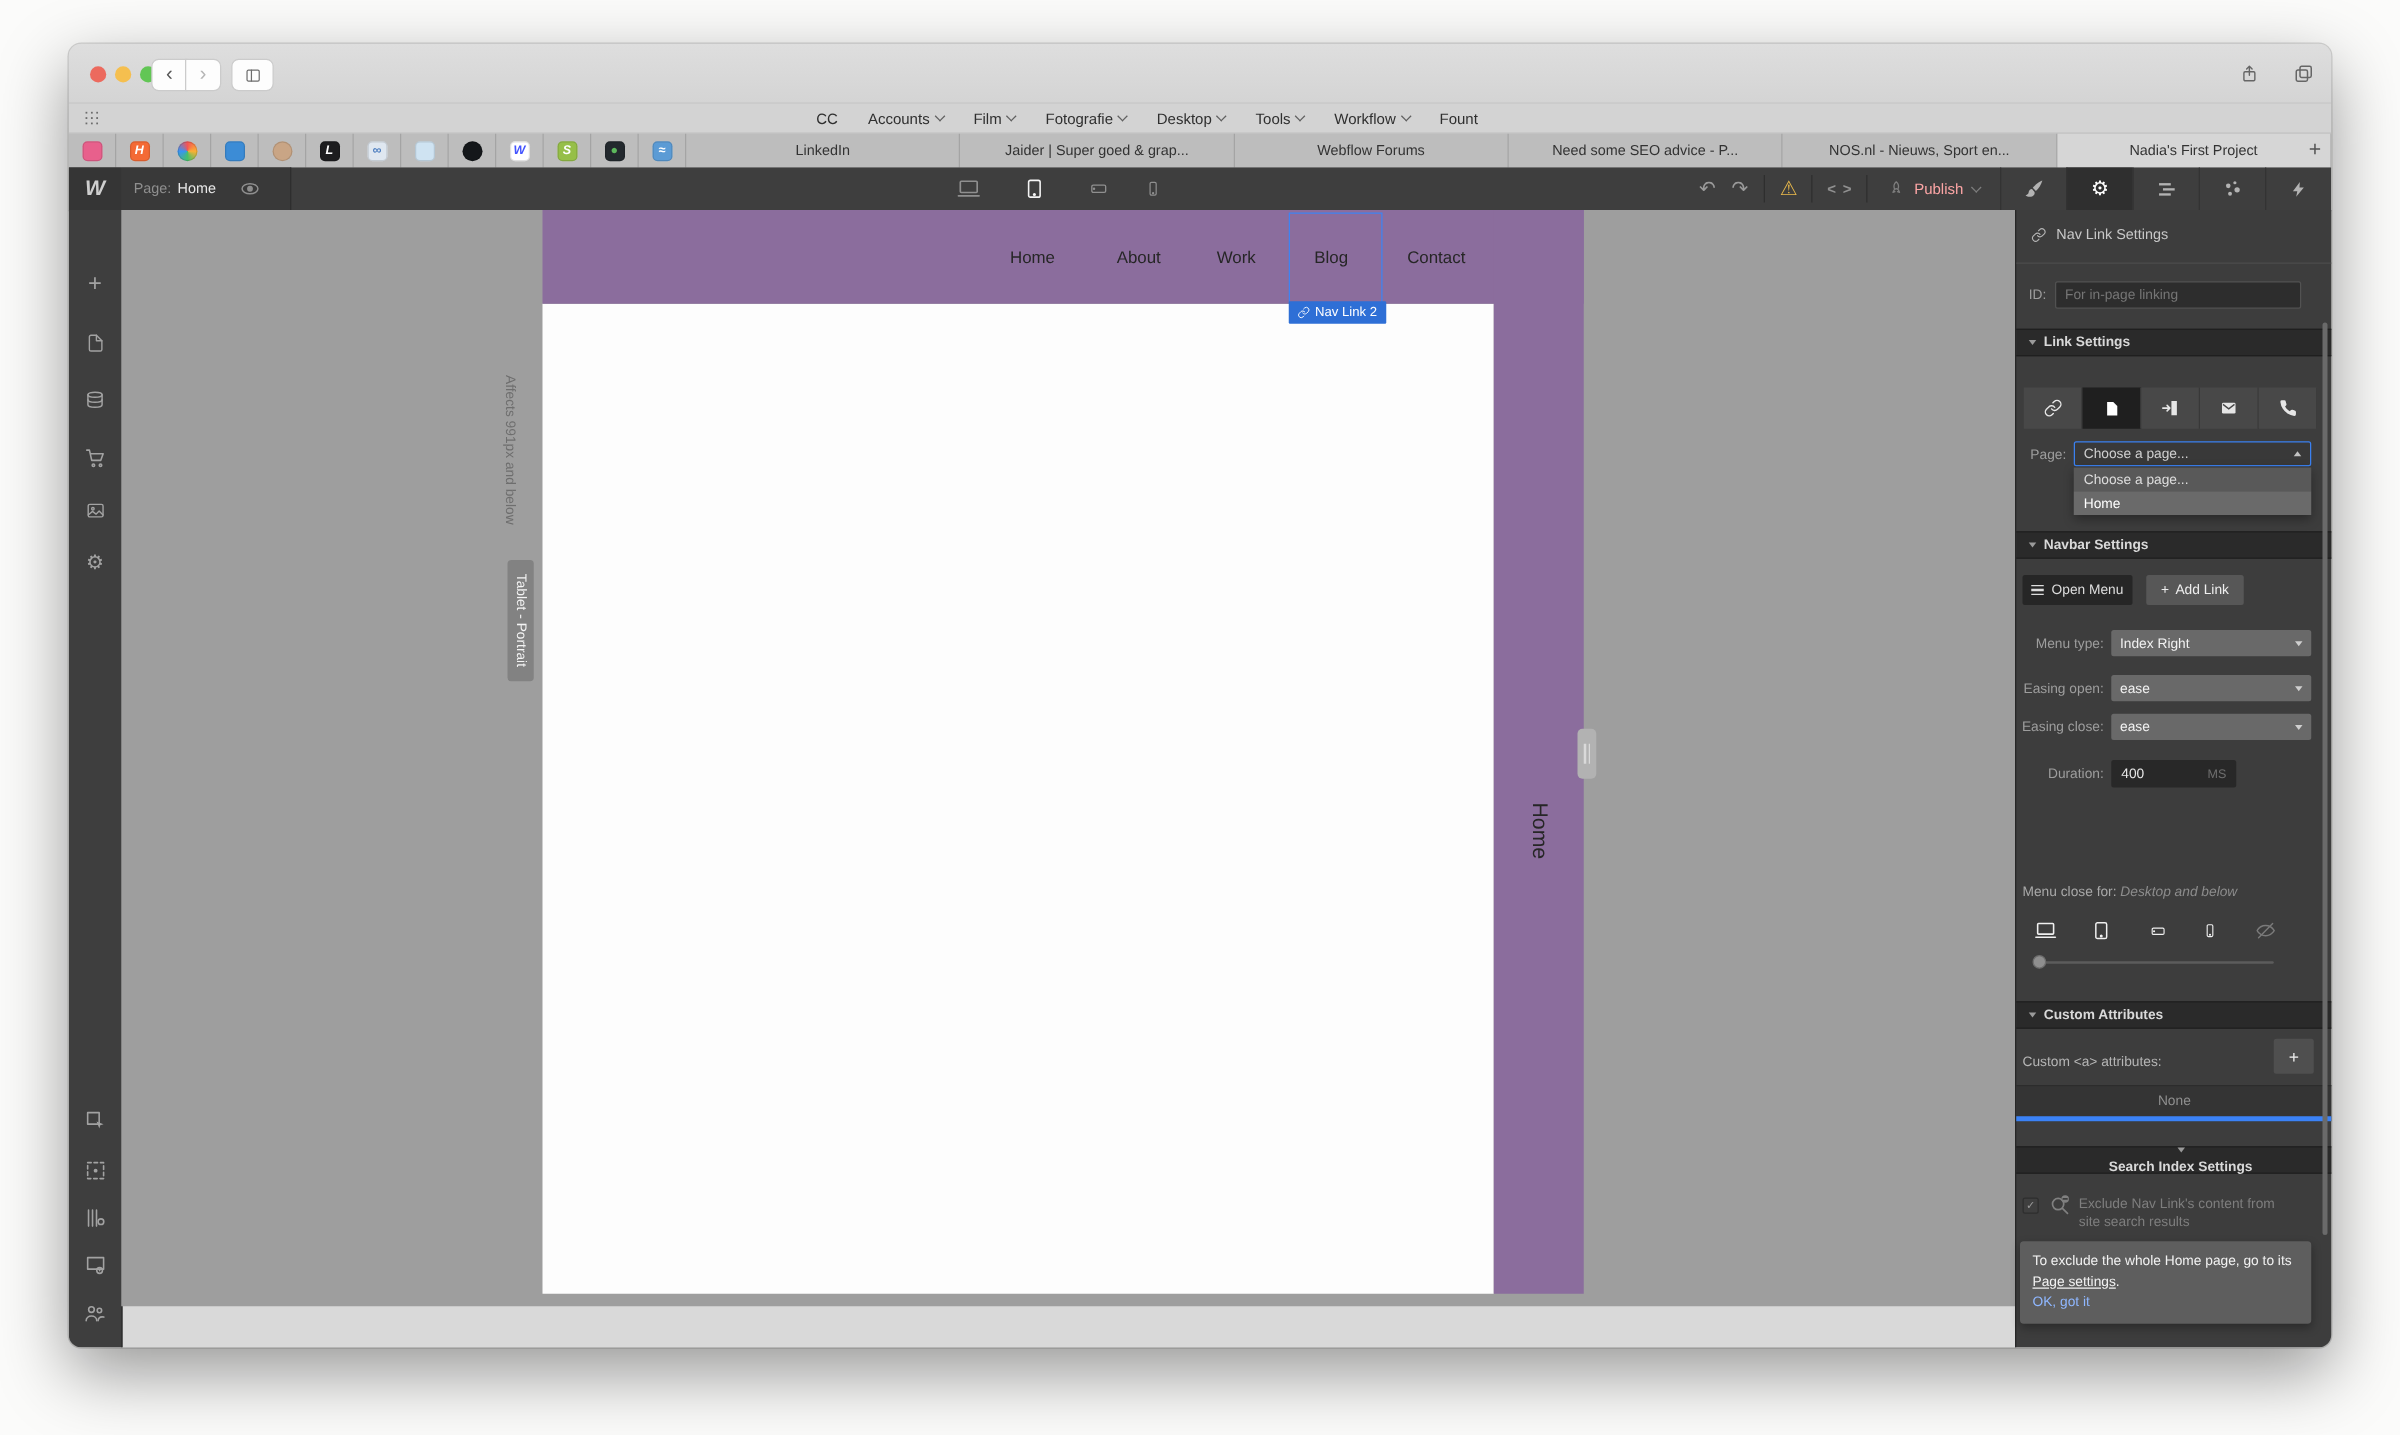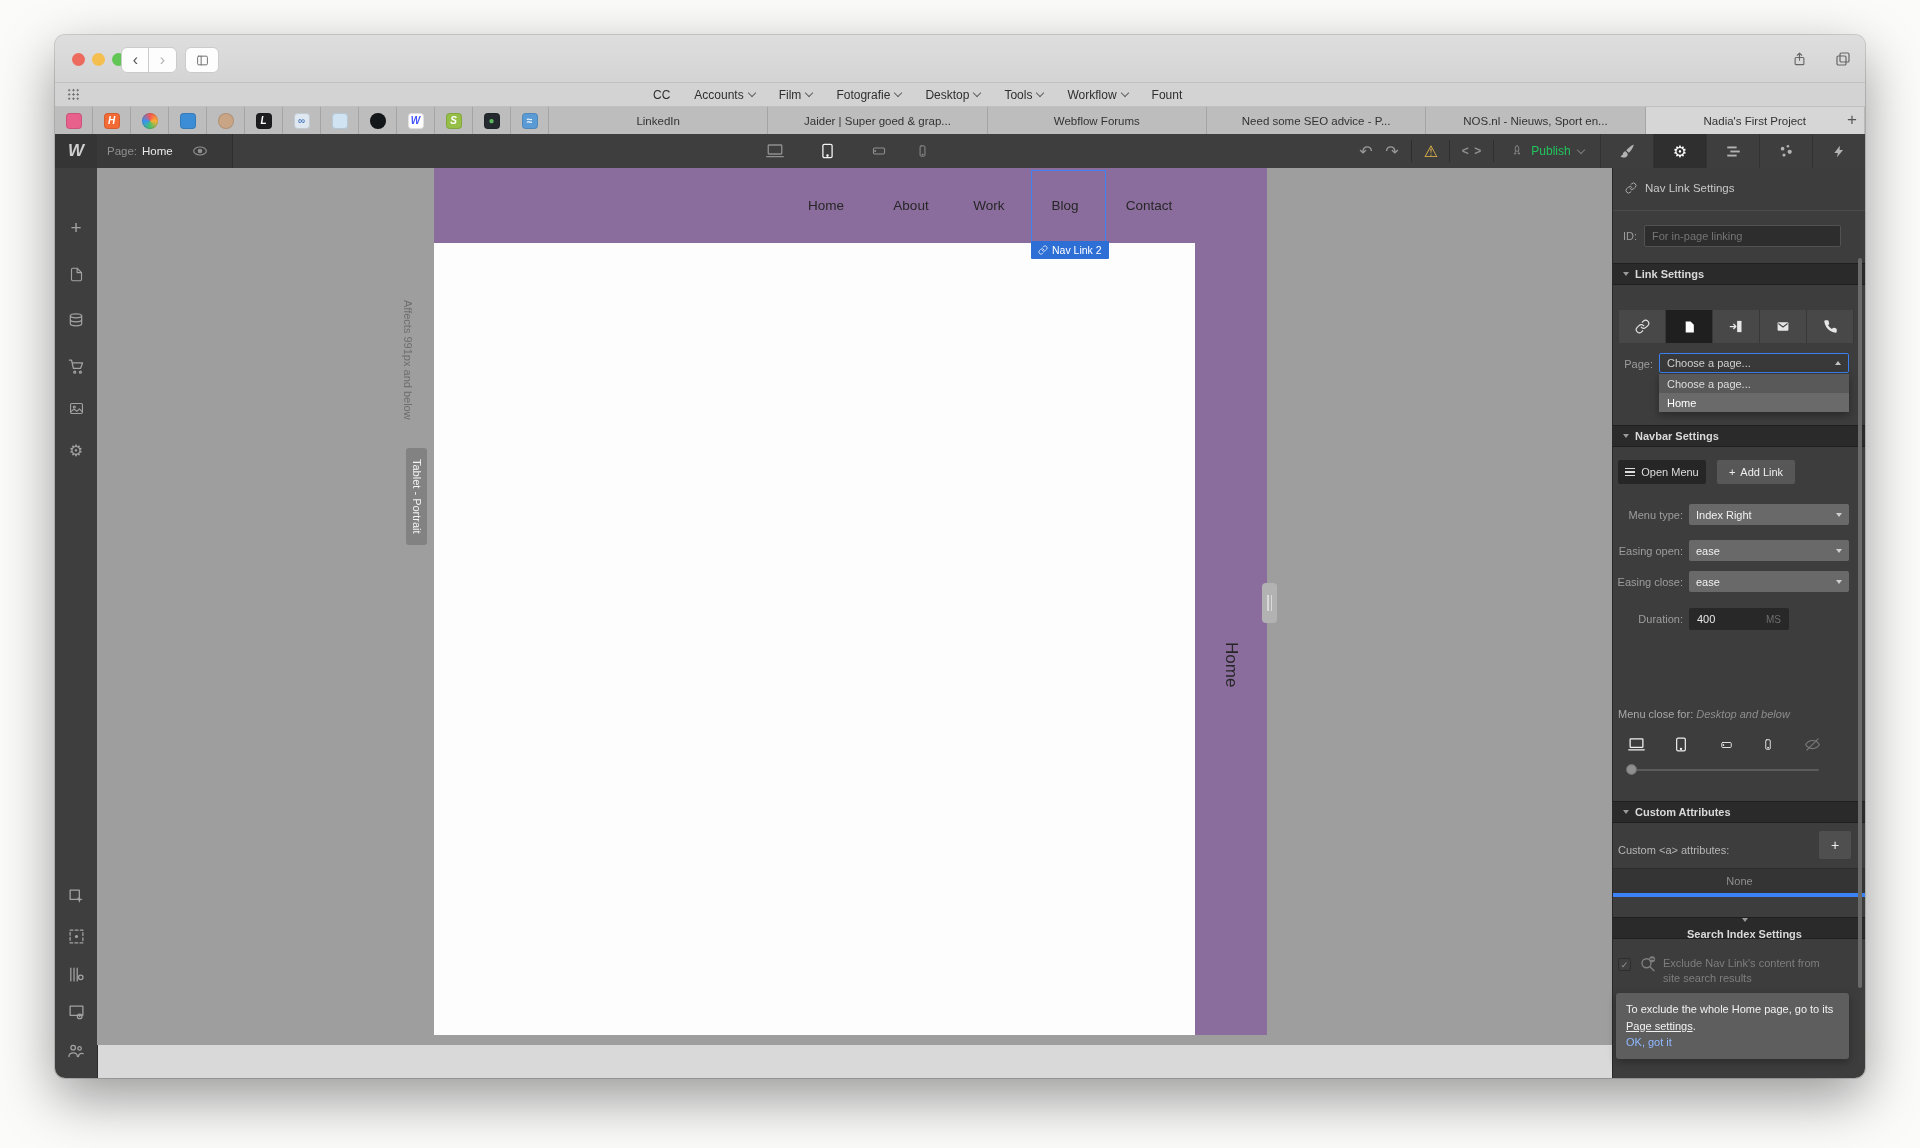--- a/index.html
+++ b/index.html
@@ -276,21 +276,21 @@
         </div>
     <i class="tsep" style="left:1356px;"></i>
     <div class="tseg" style="left:1360px;width:32px;font-size:16px;">
           <span style="color: rgb(233, 185, 75);">⚠</span>
         </div>
     <i class="tsep" style="left:1394px;"></i>
     <div class="tseg" style="left:1398px;width:38px;font-size:12px;font-weight:bold;letter-spacing:1px;color:#909090;">
           <span>&lt; &gt;</span>
         </div>
     <i class="tsep" style="left:1438px;"></i>
-    <div class="tseg" style="left:1444px;width:96px;gap:7px;color:#22c55e;font-size:12px;">
+    <div class="tseg" style="left:1444px;width:96px;gap:7px;color:#fca5a5;font-size:12px;">
       <span data-icon="rocket" style="width:14px;height:14px;color:#7d7d7d;">
             <svg viewBox="0 0 24 24" fill="none" stroke="currentColor" stroke-width="1.8" stroke-linecap="round" stroke-linejoin="round">
               <path d="M12 2.5c2.8 2.3 3.8 6.5 2.3 10.3L12 11.8l-2.3 1C8.2 9 9.2 4.8 12 2.5z"></path>
               <path d="M9.2 13.5 7.5 17l2.8-.9M14.8 13.5l1.7 3.5-2.8-.9"></path>
             </svg>
           </span>
       <span>Publish</span>
       <i class="chev" style="border-color:#7d7d7d;"></i>
     </div>
     <div class="paneltabs">

